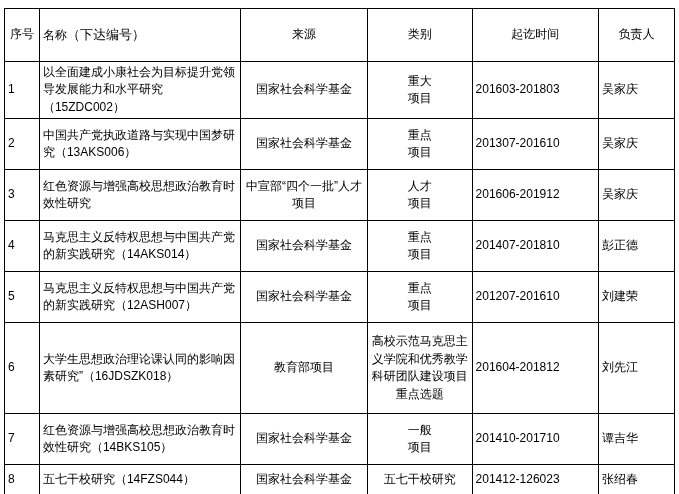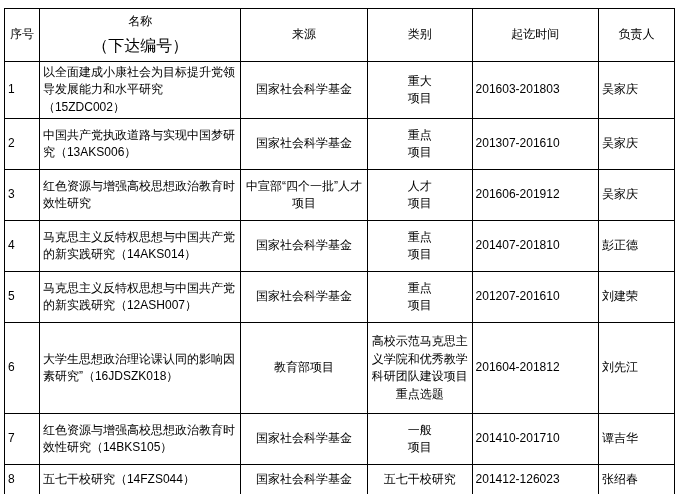--- a/index.html
+++ b/index.html
@@ -36,26 +36,26 @@
   .c-no      { width: 34px;  text-align: center; }
   .c-name    { width: 196px; text-align: left; }
   .c-source  { width: 123px; text-align: left; }
   .c-cat     { width: 102px; text-align: center; }
   .c-time    { width: 123px; text-align: center; }
   .c-leader  { width: 74px;  text-align: center; }
 
   thead td { text-align: center; }
   .hdr-name-wrap {
     display: flex;
-    flex-direction: column;
+    flex-direction: row;
     align-items: center;
     justify-content: flex-start;
     line-height: 1.7;
   }
-  .hdr-sub { font-size: 16px; }
+  .hdr-sub { font-size: 13px; }
 
   .name-cell {
     padding-left: 5px;
     padding-right: 4px;
     margin-left: 12px;
   }
   .source-cell {
     padding-left: 4px;
     text-align: center;
   }

